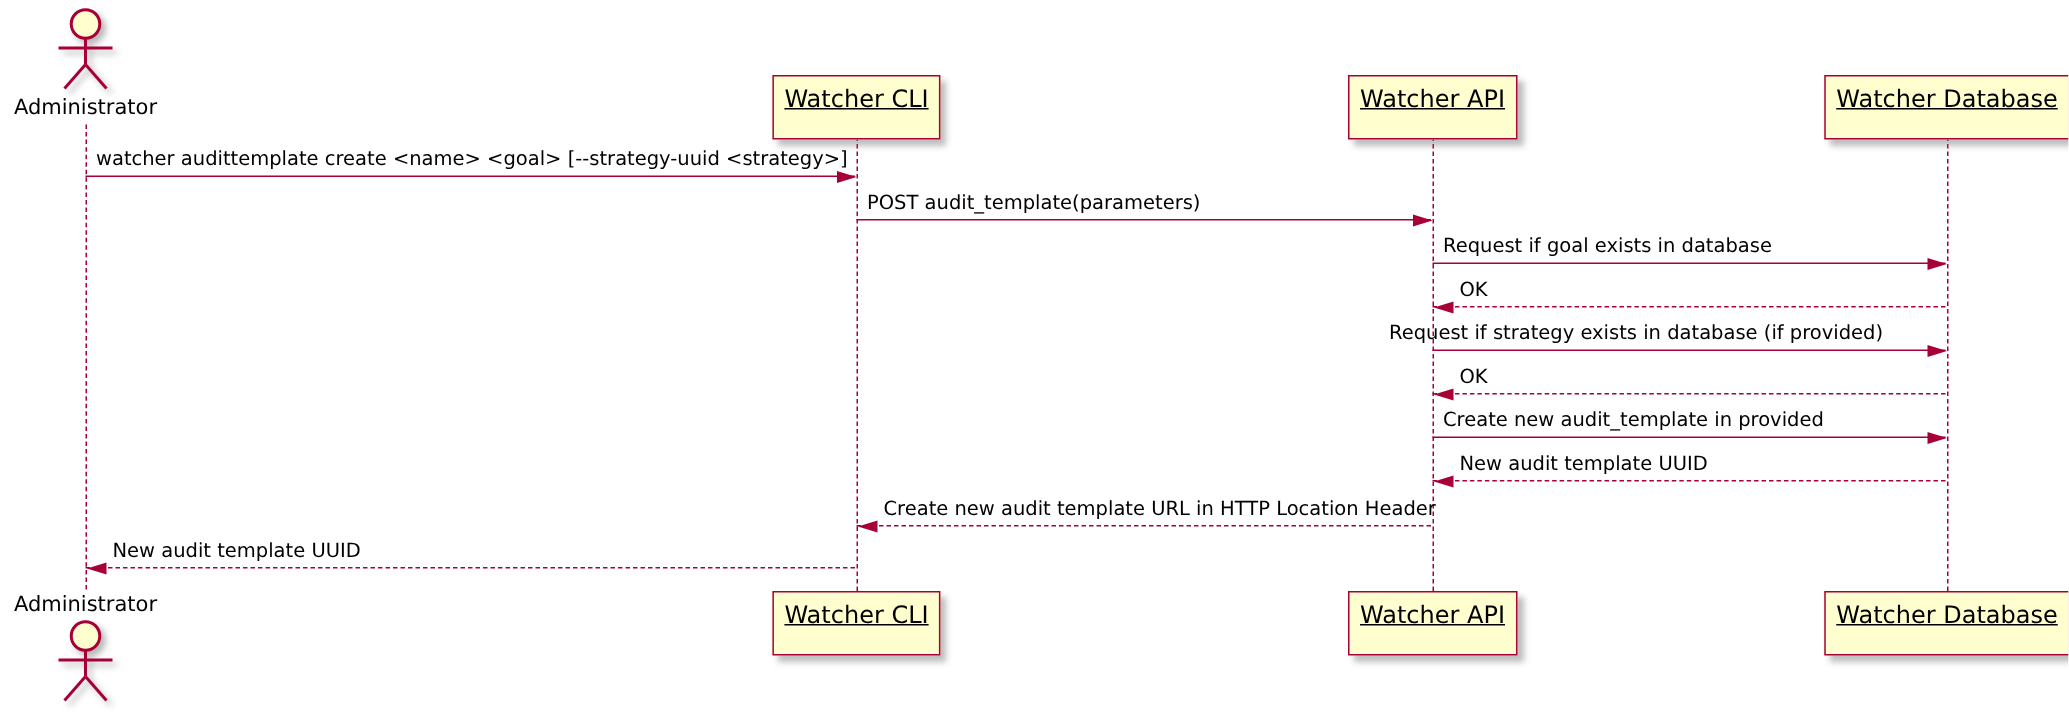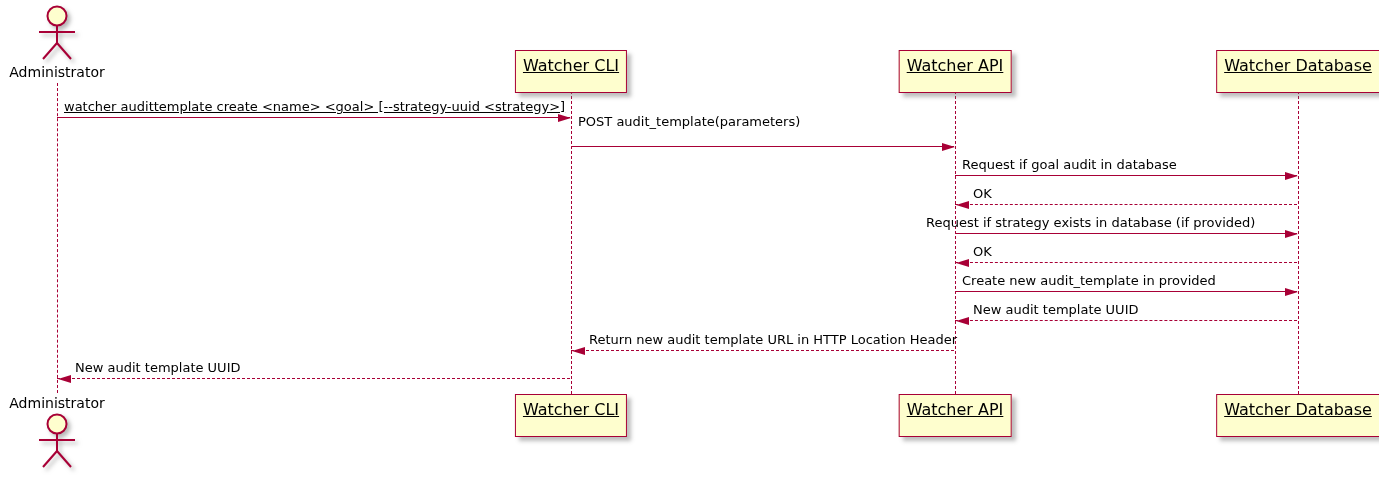--- a/index.html
+++ b/index.html
@@ -89,45 +89,45 @@
   </svg>
   <div class="actor-label" style="left:57px;top:64px;">Administrator</div>
 
   <div class="participant-box" style="left:571px;top:50px;">Watcher CLI</div>
   <div class="participant-box" style="left:955px;top:50px;">Watcher API</div>
   <div class="participant-box" style="left:1298px;top:50px;">Watcher Database</div>
 
   <div>
       <div class="msg-line" style="left: 57px; top: 117px; width: 513px;"></div>
       <div class="arrowhead ah-right" style="top: 113.5px; left: 558px;"></div>
-      <div class="msg-label" style="left: 64px; top: 100px; text-decoration: underline;">watcher audittemplate create &lt;name&gt; &lt;goal&gt; [--strategy-uuid &lt;strategy&gt;]</div>
+      <div class="msg-label" style="left: 64px; top: 100px;">watcher audittemplate create &lt;name&gt; &lt;goal&gt; [--strategy-uuid &lt;strategy&gt;]</div>
       <div class="msg-line" style="left: 571px; top: 146px; width: 383px;"></div>
       <div class="arrowhead ah-right" style="top: 142.5px; left: 942px;"></div>
-      <div class="msg-label" style="left: 578px; top: 115px; text-align: center;">POST audit_template(parameters)</div>
+      <div class="msg-label" style="left: 578px; top: 129px; text-align: center;">POST audit_template(parameters)</div>
       <div class="msg-line" style="left: 955px; top: 175px; width: 342px;"></div>
       <div class="arrowhead ah-right" style="top: 171.5px; left: 1285px;"></div>
-      <div class="msg-label" style="left: 962px; top: 158px;">Request if goal audit in database</div>
+      <div class="msg-label" style="left: 962px; top: 158px;">Request if goal exists in database</div>
       <div class="msg-line dashed" style="left: 955px; top: 204px; width: 342px;"></div>
       <div class="arrowhead ah-left" style="top: 200.5px; left: 956px;"></div>
       <div class="msg-label" style="left: 973px; top: 187px;">OK</div>
       <div class="msg-line" style="left: 955px; top: 233px; width: 342px;"></div>
       <div class="arrowhead ah-right" style="top: 229.5px; left: 1285px;"></div>
       <div class="msg-label" style="left: 926px; top: 216px;">Request if strategy exists in database (if provided)</div>
       <div class="msg-line dashed" style="left: 955px; top: 262px; width: 342px;"></div>
       <div class="arrowhead ah-left" style="top: 258.5px; left: 956px;"></div>
       <div class="msg-label" style="left: 973px; top: 245px;">OK</div>
       <div class="msg-line" style="left: 955px; top: 291px; width: 342px;"></div>
       <div class="arrowhead ah-right" style="top: 287.5px; left: 1285px;"></div>
       <div class="msg-label" style="left: 962px; top: 274px;">Create new audit_template in provided</div>
       <div class="msg-line dashed" style="left: 955px; top: 320px; width: 342px;"></div>
       <div class="arrowhead ah-left" style="top: 316.5px; left: 956px;"></div>
       <div class="msg-label" style="left: 973px; top: 303px;">New audit template UUID</div>
       <div class="msg-line dashed" style="left: 571px; top: 350px; width: 383px;"></div>
       <div class="arrowhead ah-left" style="top: 346.5px; left: 572px;"></div>
-      <div class="msg-label" style="left: 589px; top: 333px;">Return new audit template URL in HTTP Location Header</div>
+      <div class="msg-label" style="left: 589px; top: 333px;">Create new audit template URL in HTTP Location Header</div>
       <div class="msg-line dashed" style="left: 57px; top: 378px; width: 513px;"></div>
       <div class="arrowhead ah-left" style="top: 374.5px; left: 58px;"></div>
       <div class="msg-label" style="left: 75px; top: 361px;">New audit template UUID</div>
     </div>
 
   <div class="participant-box" style="left:571px;top:394px;">Watcher CLI</div>
   <div class="participant-box" style="left:955px;top:394px;">Watcher API</div>
   <div class="participant-box" style="left:1298px;top:394px;">Watcher Database</div>
 
   <div class="actor-label" style="left:57px;top:395px;">Administrator</div>

